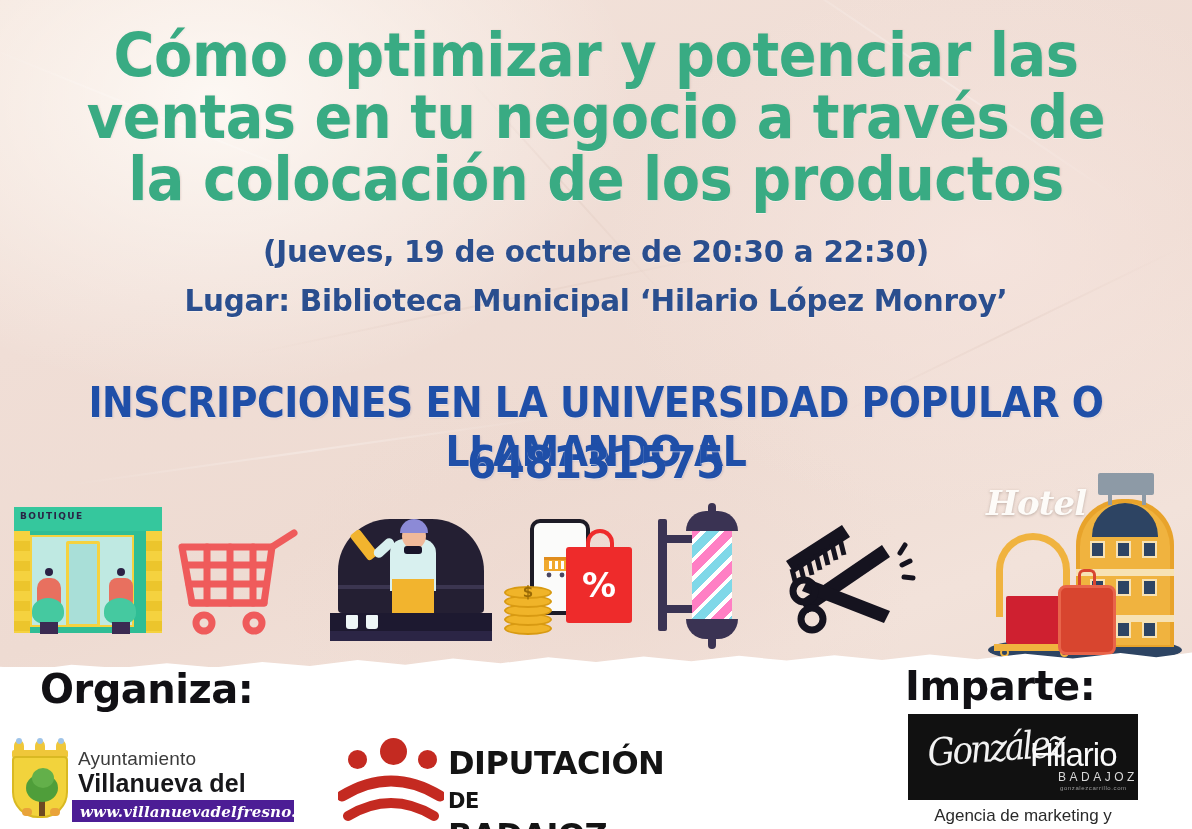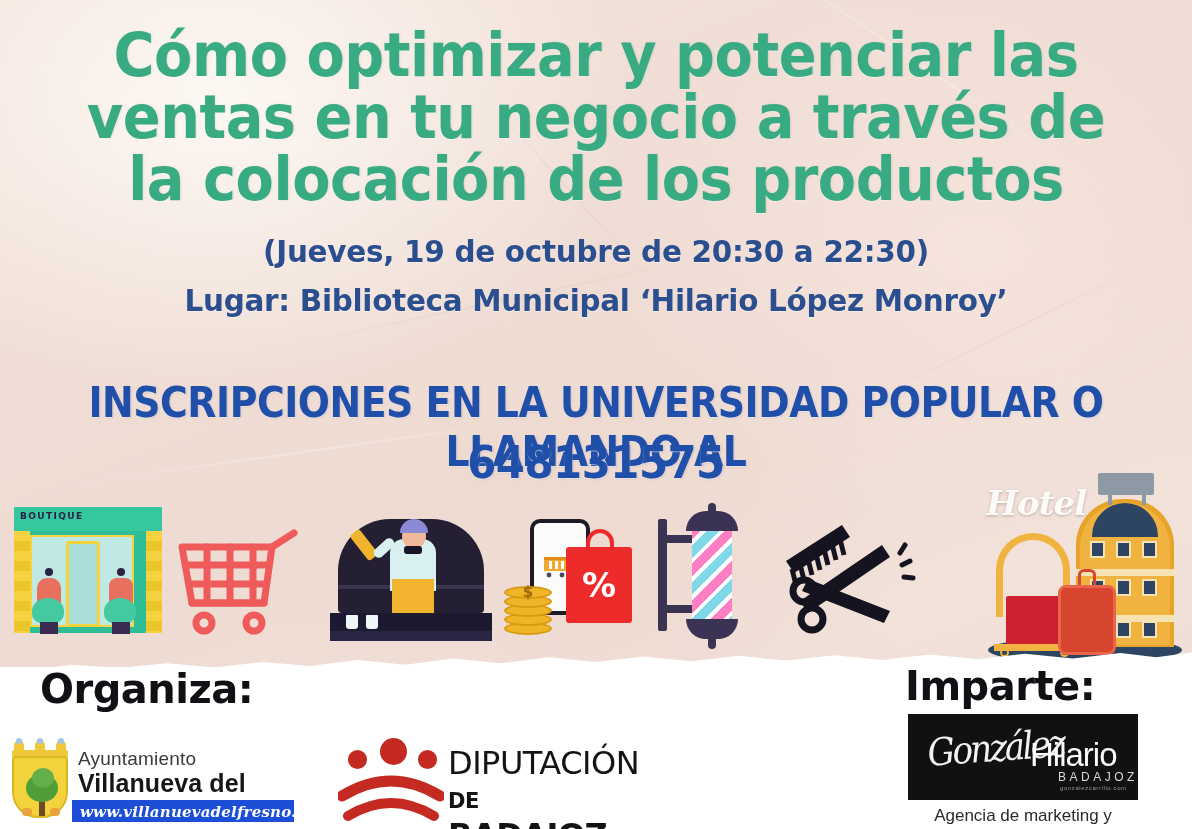--- a/index.html
+++ b/index.html
@@ -205,32 +205,32 @@
   .crown-band { position:absolute; left:2px; top:12px; width:56px; height:8px; background:#efc73a; border-radius:2px; }
   .crown-pt { position:absolute; top:2px; width:10px; height:12px; background:#efc73a; border-radius:50% 50% 0 0; }
   .crown-jewel { position:absolute; top:0; width:6px; height:6px; border-radius:50%; background:#9fc4e8; }
   .shield { position:absolute; left:4px; top:18px; width:56px; height:62px; background:#f2d33c; border:2px solid #d9b922; border-radius:4px 4px 26px 26px; }
   .tree-trunk { position:absolute; left:25px; top:40px; width:6px; height:18px; background:#6d4a22; }
   .tree-top { position:absolute; left:12px; top:16px; width:32px; height:28px; background:#4f9e3a; border-radius:50%; }
   .tree-top2 { position:absolute; left:18px; top:10px; width:22px; height:20px; background:#63b04a; border-radius:50%; }
   .sheep { position:absolute; top:50px; width:10px; height:8px; background:#e9a33a; border-radius:4px; }
   .ayto-t1 { position:absolute; left:78px; top:12px; font-family:"Liberation Sans",sans-serif; font-size:19px; color:#3b3b3b; letter-spacing:.2px; }
   .ayto-t2 { position:absolute; left:78px; top:33px; font-family:"Liberation Sans",sans-serif; font-size:25px; font-weight:700; color:#17171a; letter-spacing:.1px; }
-  .ayto-url { position:absolute; left:72px; top:64px; width:222px; height:22px; background:#1d4ed8; }
+  .ayto-url { position:absolute; left:72px; top:64px; width:222px; height:22px; background:#4c1d95; }
   .ayto-url span { display:block; padding:3px 0 0 8px; color:#fff; font-family:"DejaVu Serif",serif; font-style:italic; font-weight:700; font-size:15px; letter-spacing:.2px; }
 
   
   #logo-diputacion {
     position: absolute;
     left: 330px; top: 724px;
     width: 300px; height: 100px;
     background: #fff;
   }
   .dip-dot { position:absolute; border-radius:50%; background:#c42a21; }
-  .dip-t1 { position:absolute; left:118px; top:20px; font-family:"DejaVu Sans",sans-serif; font-weight:400; font-size:32px; color:#141414; letter-spacing:-.5px; }
+  .dip-t1 { position:absolute; left:118px; top:20px; font-family:"DejaVu Sans",sans-serif; font-weight:700; font-size:32px; color:#141414; letter-spacing:-.5px; }
   .dip-t2 { position:absolute; left:118px; top:54px; font-family:"DejaVu Sans",sans-serif; font-weight:700; font-size:32px; color:#141414; letter-spacing:-.5px; }
   .dip-de { font-size:21px; }
 
   
   #logo-carrillo {
     position: absolute;
     left: 908px; top: 714px;
     width: 230px; height: 86px;
     background: #111111;
   }

